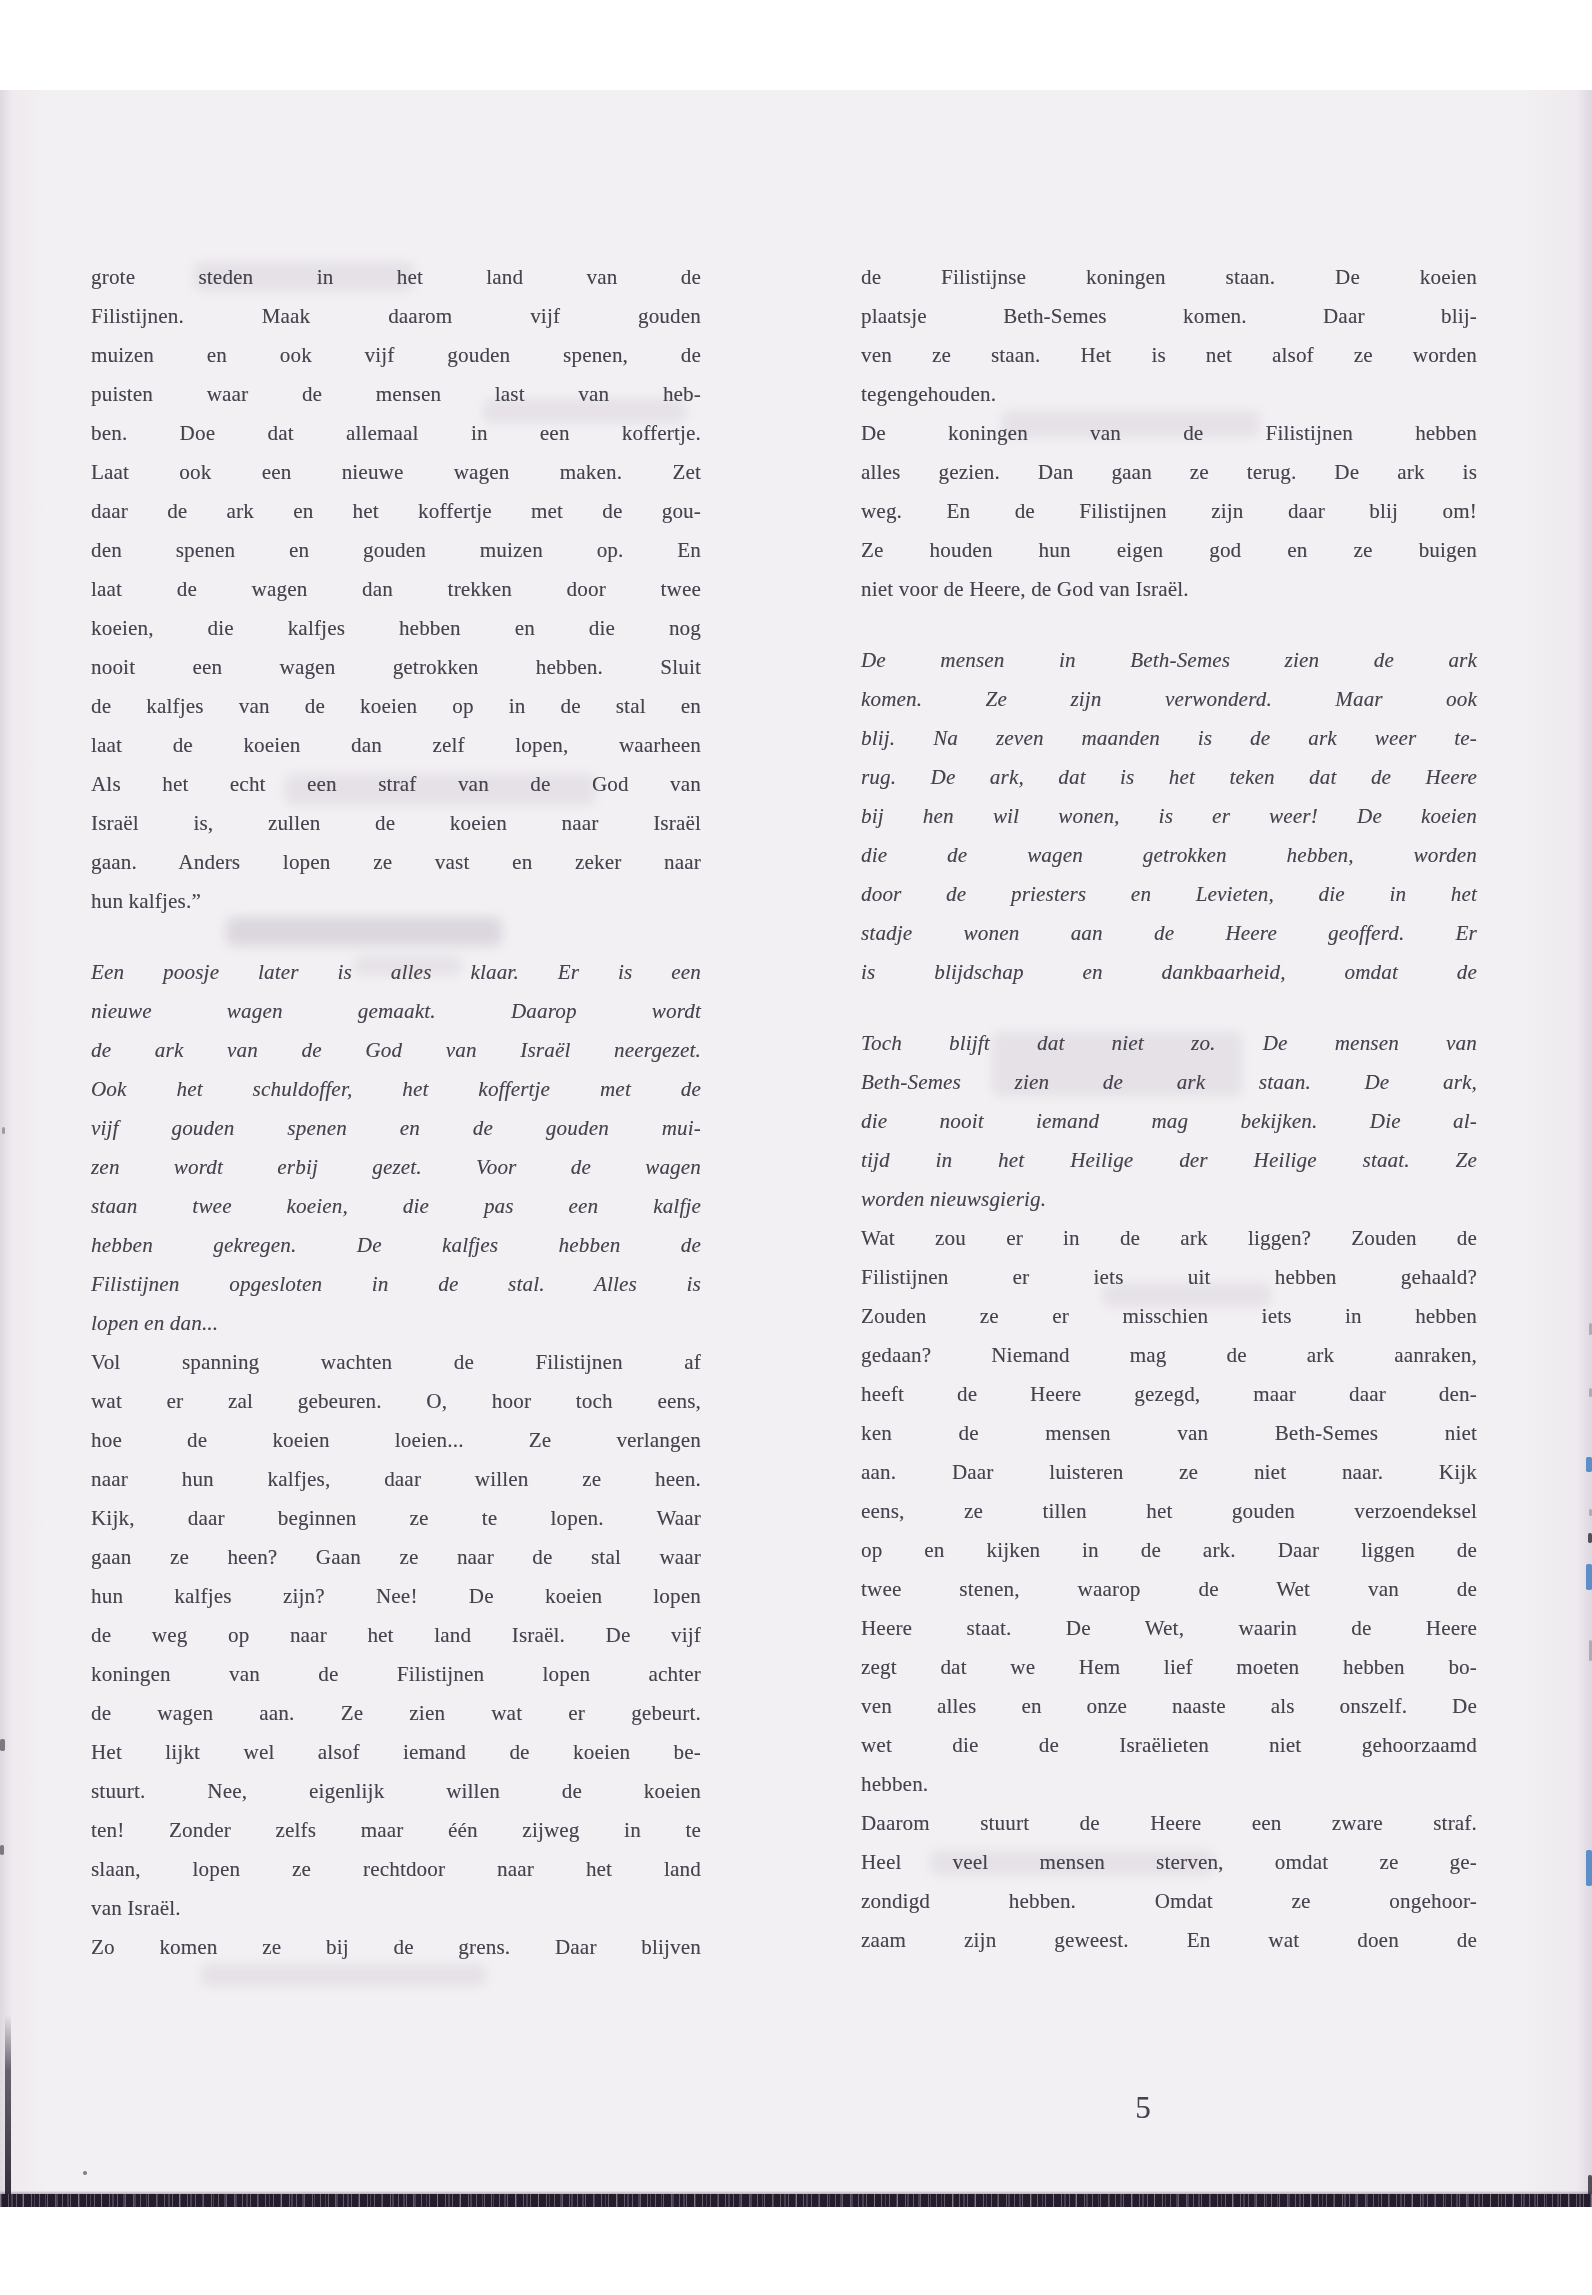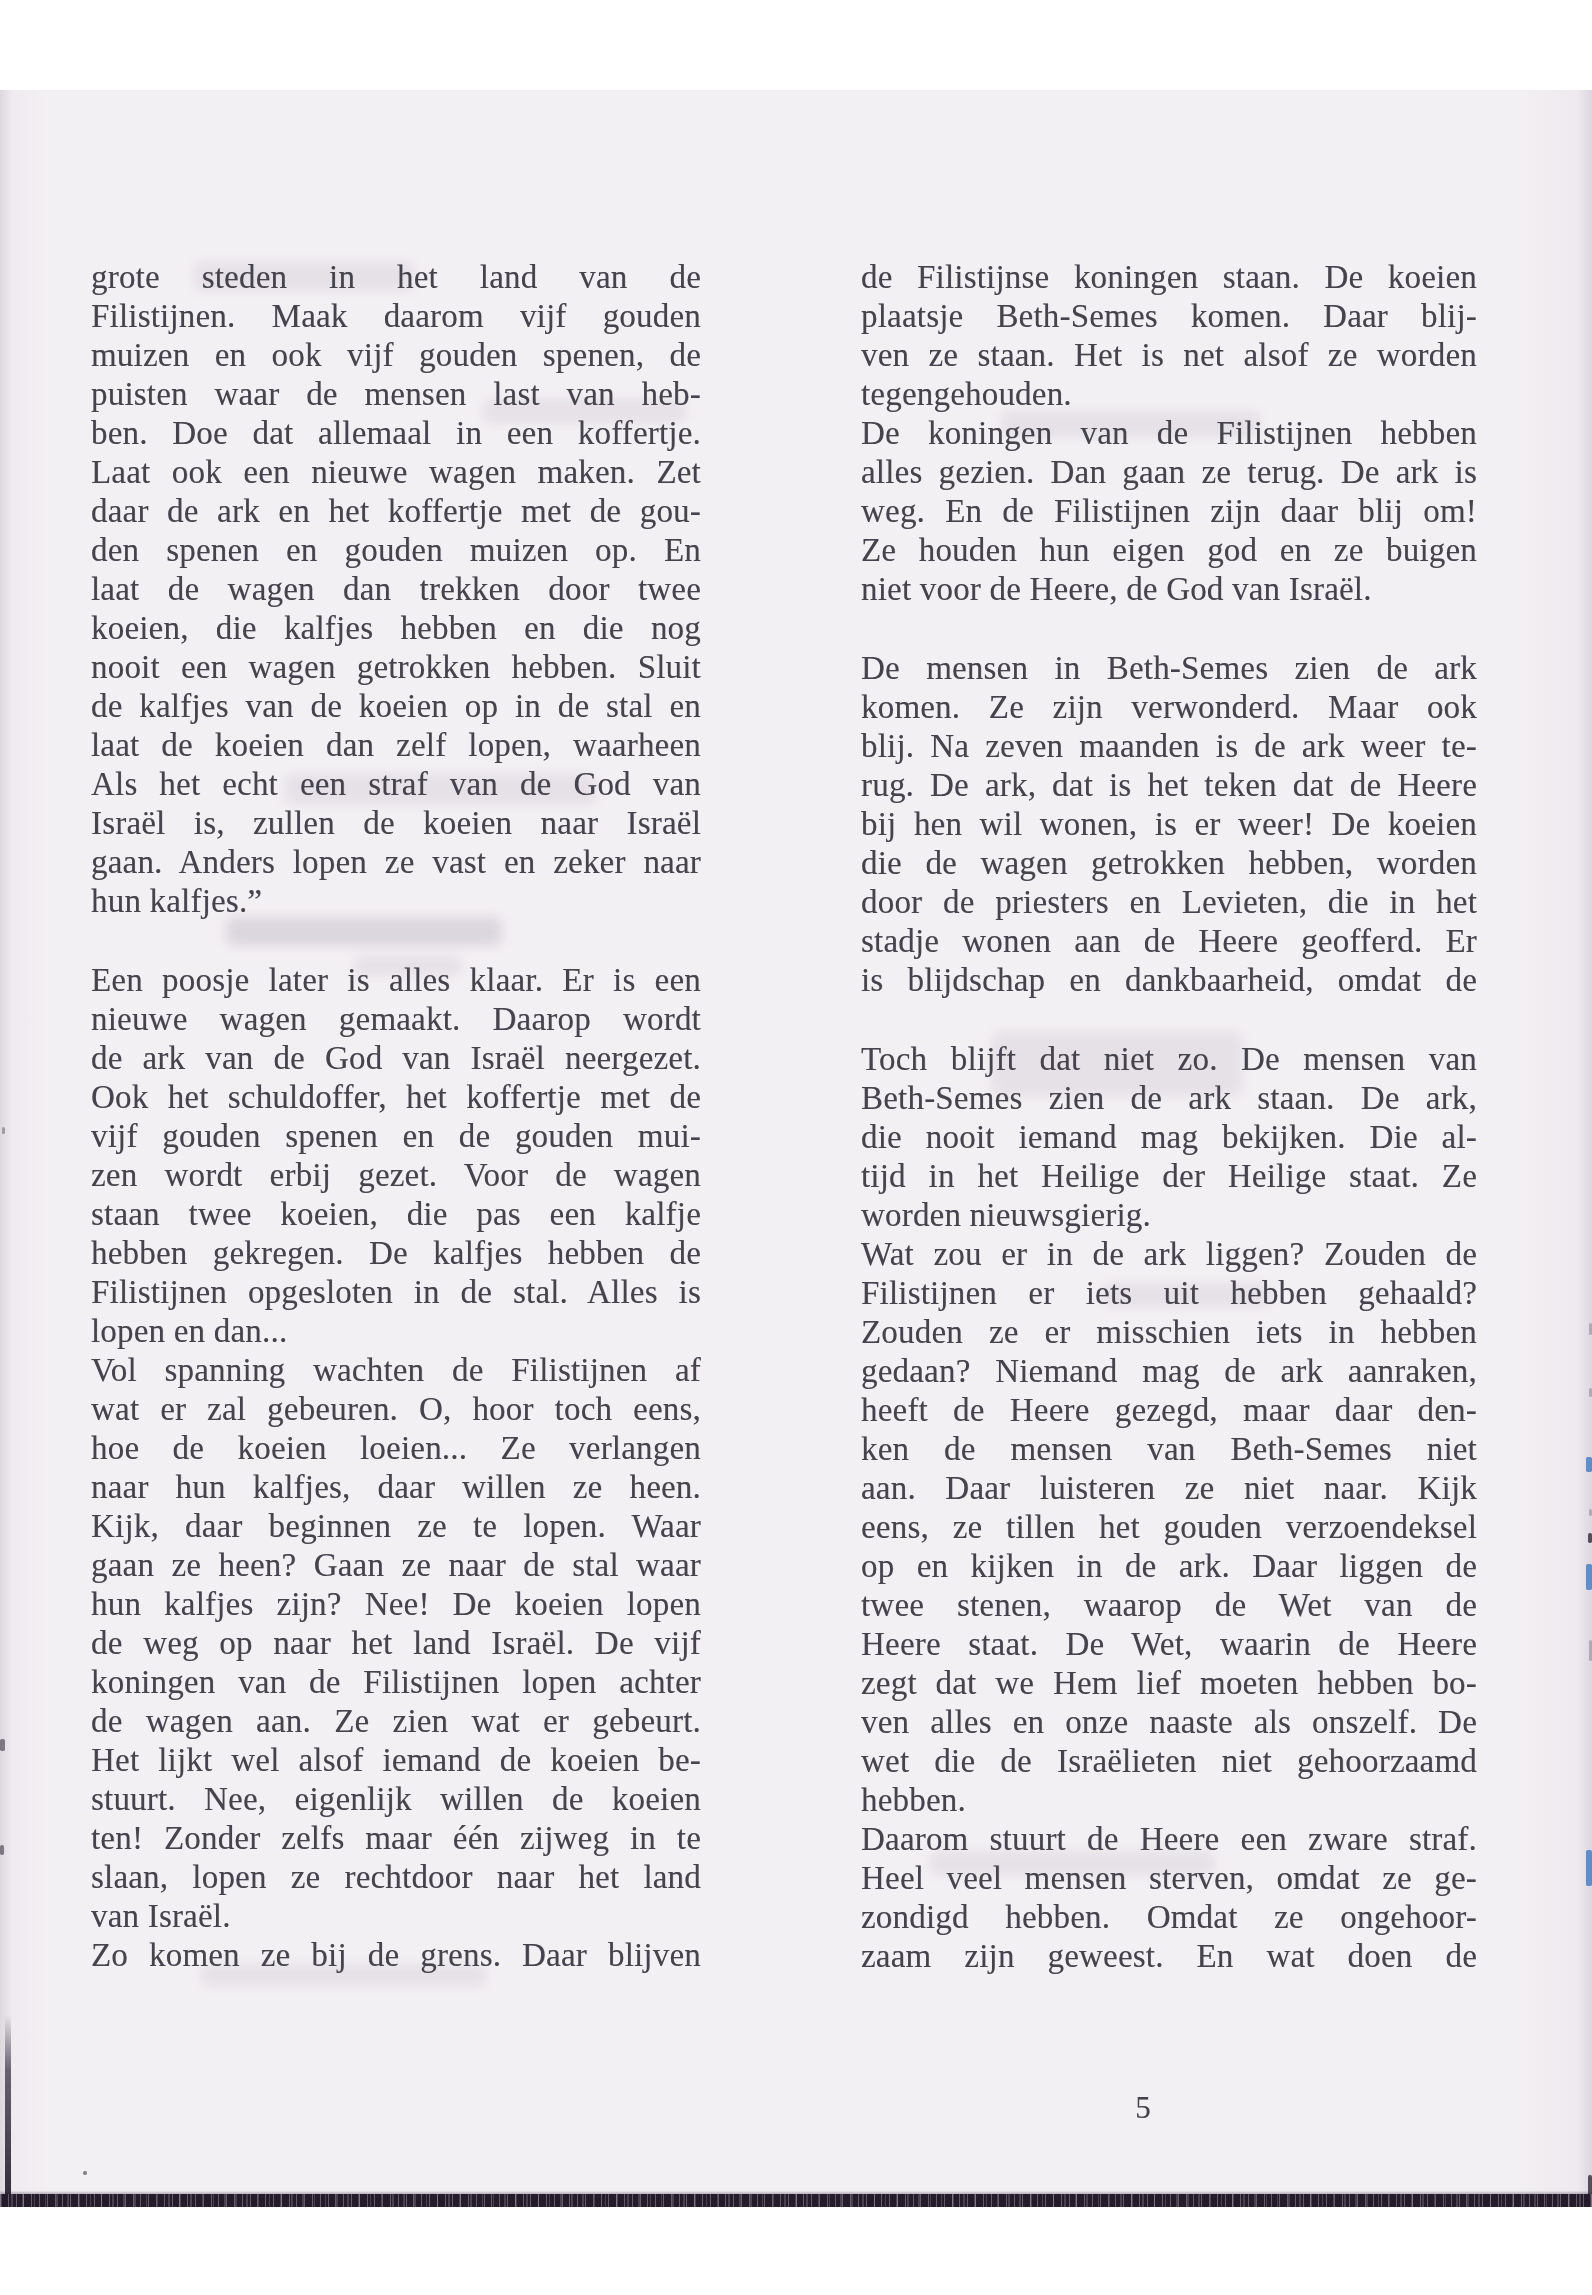--- a/index.html
+++ b/index.html
@@ -36,28 +36,28 @@
     background-color:var(--book-edge-dark);
     background-image:
       repeating-linear-gradient(90deg, rgba(243,240,243,0.30) 0 0.9px, rgba(243,240,243,0) 0.9px 7.8px),
       repeating-linear-gradient(90deg, rgba(120,108,130,0.45) 0 1.7px, rgba(120,108,130,0) 1.7px 11.2px);
     box-shadow:0 -1.7px 1.7px rgba(36,27,43,0.25);
   }
 
   
   .col{
     position:absolute;top:168px;
-    font-size:33px;line-height:39px;color:var(--ink);
+    font-size:21px;line-height:39px;color:var(--ink);
     letter-spacing:0.2px;
     text-shadow:0.3px 0.3px 0.6px rgba(69,67,78,0.35);
   }
   .col-left{left:91px;width:610px;}
   .col-right{left:861px;width:616px;}
   .para{margin:0;}
-  .para.gap{margin-top:40px;}
+  .para.gap{margin-top:32px;font-style:italic;}
   .tline{text-align:justify;text-align-last:justify;}
   .tline.last{text-align-last:left;}
 
   .page-number{
     position:absolute;left:835px;top:1998px;width:616px;
     font-size:31px;line-height:39px;color:var(--ink);text-align:center;
     text-shadow:0.3px 0.3px 0.6px rgba(69,67,78,0.35);
   }
 
   

